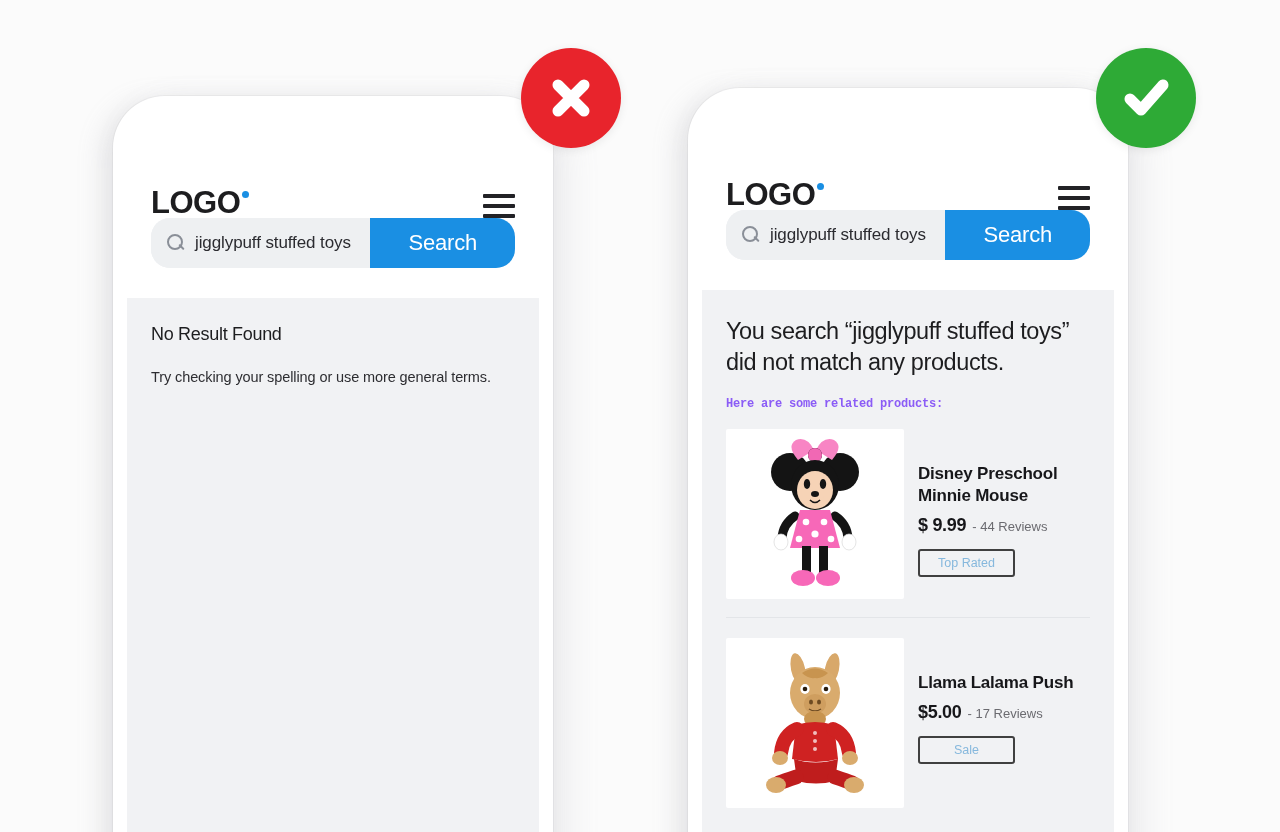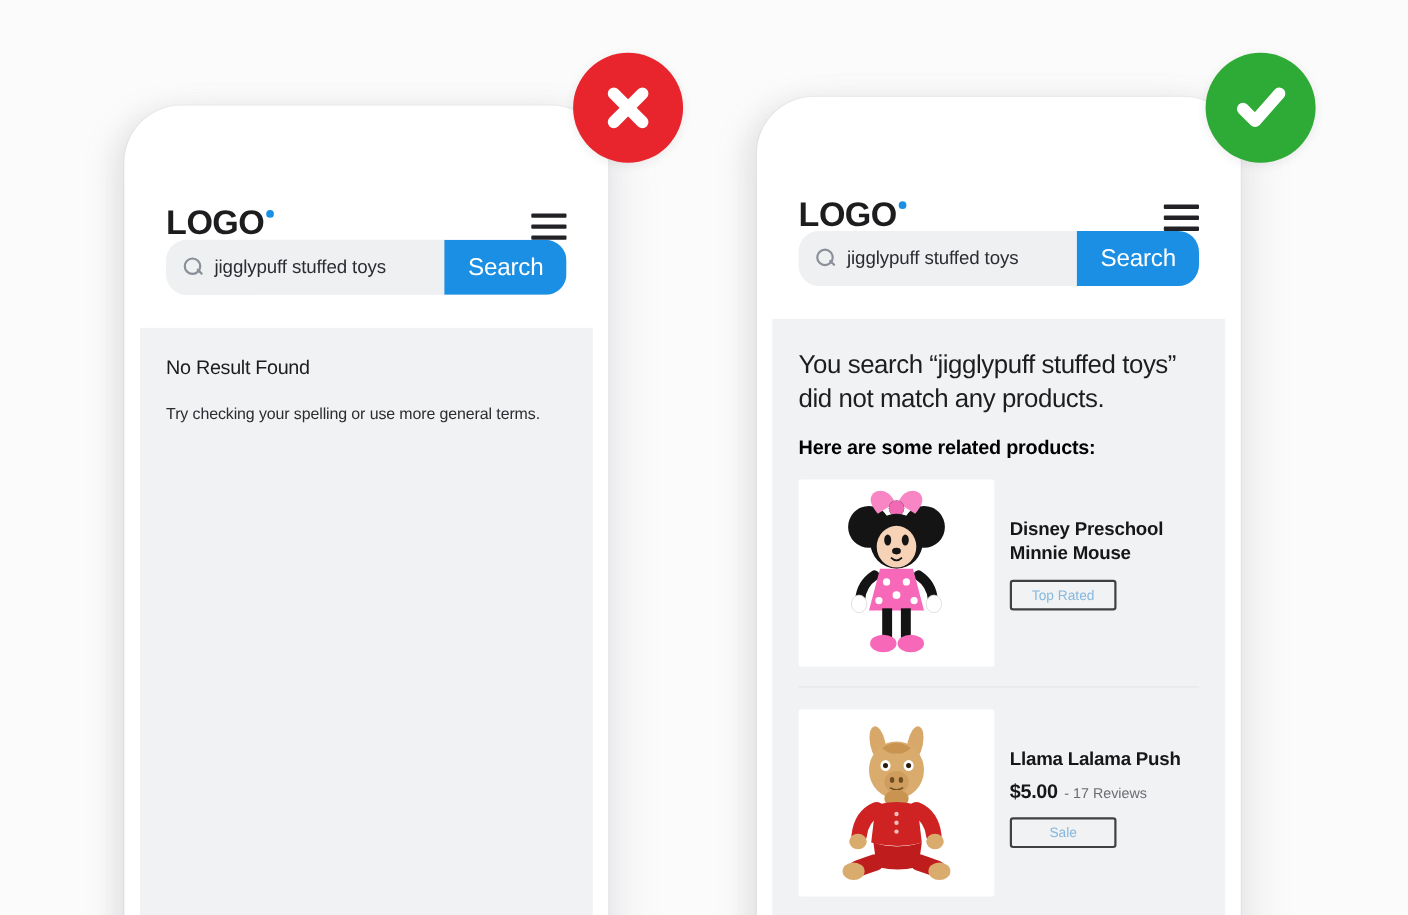--- a/index.html
+++ b/index.html
@@ -134,21 +134,21 @@
     color: #2b2b30;
     letter-spacing: -0.1px;
   }
   .search-button {
     border: none;
     background: #1a8fe3;
     color: #ffffff;
     font-family: inherit;
     font-size: 22px;
     font-weight: 400;
-    padding: 0 21px;
+    padding: 0 38px;
     cursor: pointer;
     letter-spacing: -0.2px;
   }
 
   
   .content {
     background: #f1f2f4;
     flex: 1;
     height: calc(100% - 188px);
     padding: 0 24px;
@@ -173,25 +173,26 @@
   
   .result-heading {
     font-size: 23.5px;
     line-height: 1.33;
     color: #1d1d1f;
     font-weight: 400;
     padding-top: 26px;
     letter-spacing: -0.4px;
   }
   .result-sub {
-    font-size: 18px;
+    font-size: 12px;
     font-weight: 700;
-    color: #000000;
+    color: #8b5cf6;
     padding-top: 18px;
     letter-spacing: -0.2px;
+    font-family: Liberation Mono, monospace;
   }
 
   .product-list { padding-top: 18px; }
 
   .product-row {
     display: flex;
     gap: 14px;
     align-items: flex-start;
     padding-bottom: 18px;
   }
@@ -372,20 +373,24 @@
 
               <rect x="62" y="108" width="9" height="28" fill="#141414"></rect>
               <rect x="79" y="108" width="9" height="28" fill="#141414"></rect>
 
               <ellipse cx="63" cy="140" rx="12" ry="8" fill="#f768b8"></ellipse>
               <ellipse cx="88" cy="140" rx="12" ry="8" fill="#f768b8"></ellipse>
             </svg>
           </div>
           <div class="product-info">
             <div class="product-title">Disney Preschool Minnie Mouse</div>
+            <div class="product-price-row">
+              <span class="product-price">$ 9.99</span>
+              <span class="product-reviews">- 44 Reviews</span>
+            </div>
             <button class="product-badge">Top Rated</button>
           </div>
         </div>
 
         <div class="product-row">
           <div class="product-thumb">
             <svg width="150" height="152" viewBox="0 0 150 152" xmlns="http://www.w3.org/2000/svg">
 
               <ellipse cx="58" cy="22" rx="7" ry="16" fill="#d8a86a" transform="rotate(-12 58 22)"></ellipse>
               <ellipse cx="92" cy="22" rx="7" ry="16" fill="#d8a86a" transform="rotate(12 92 22)"></ellipse>

